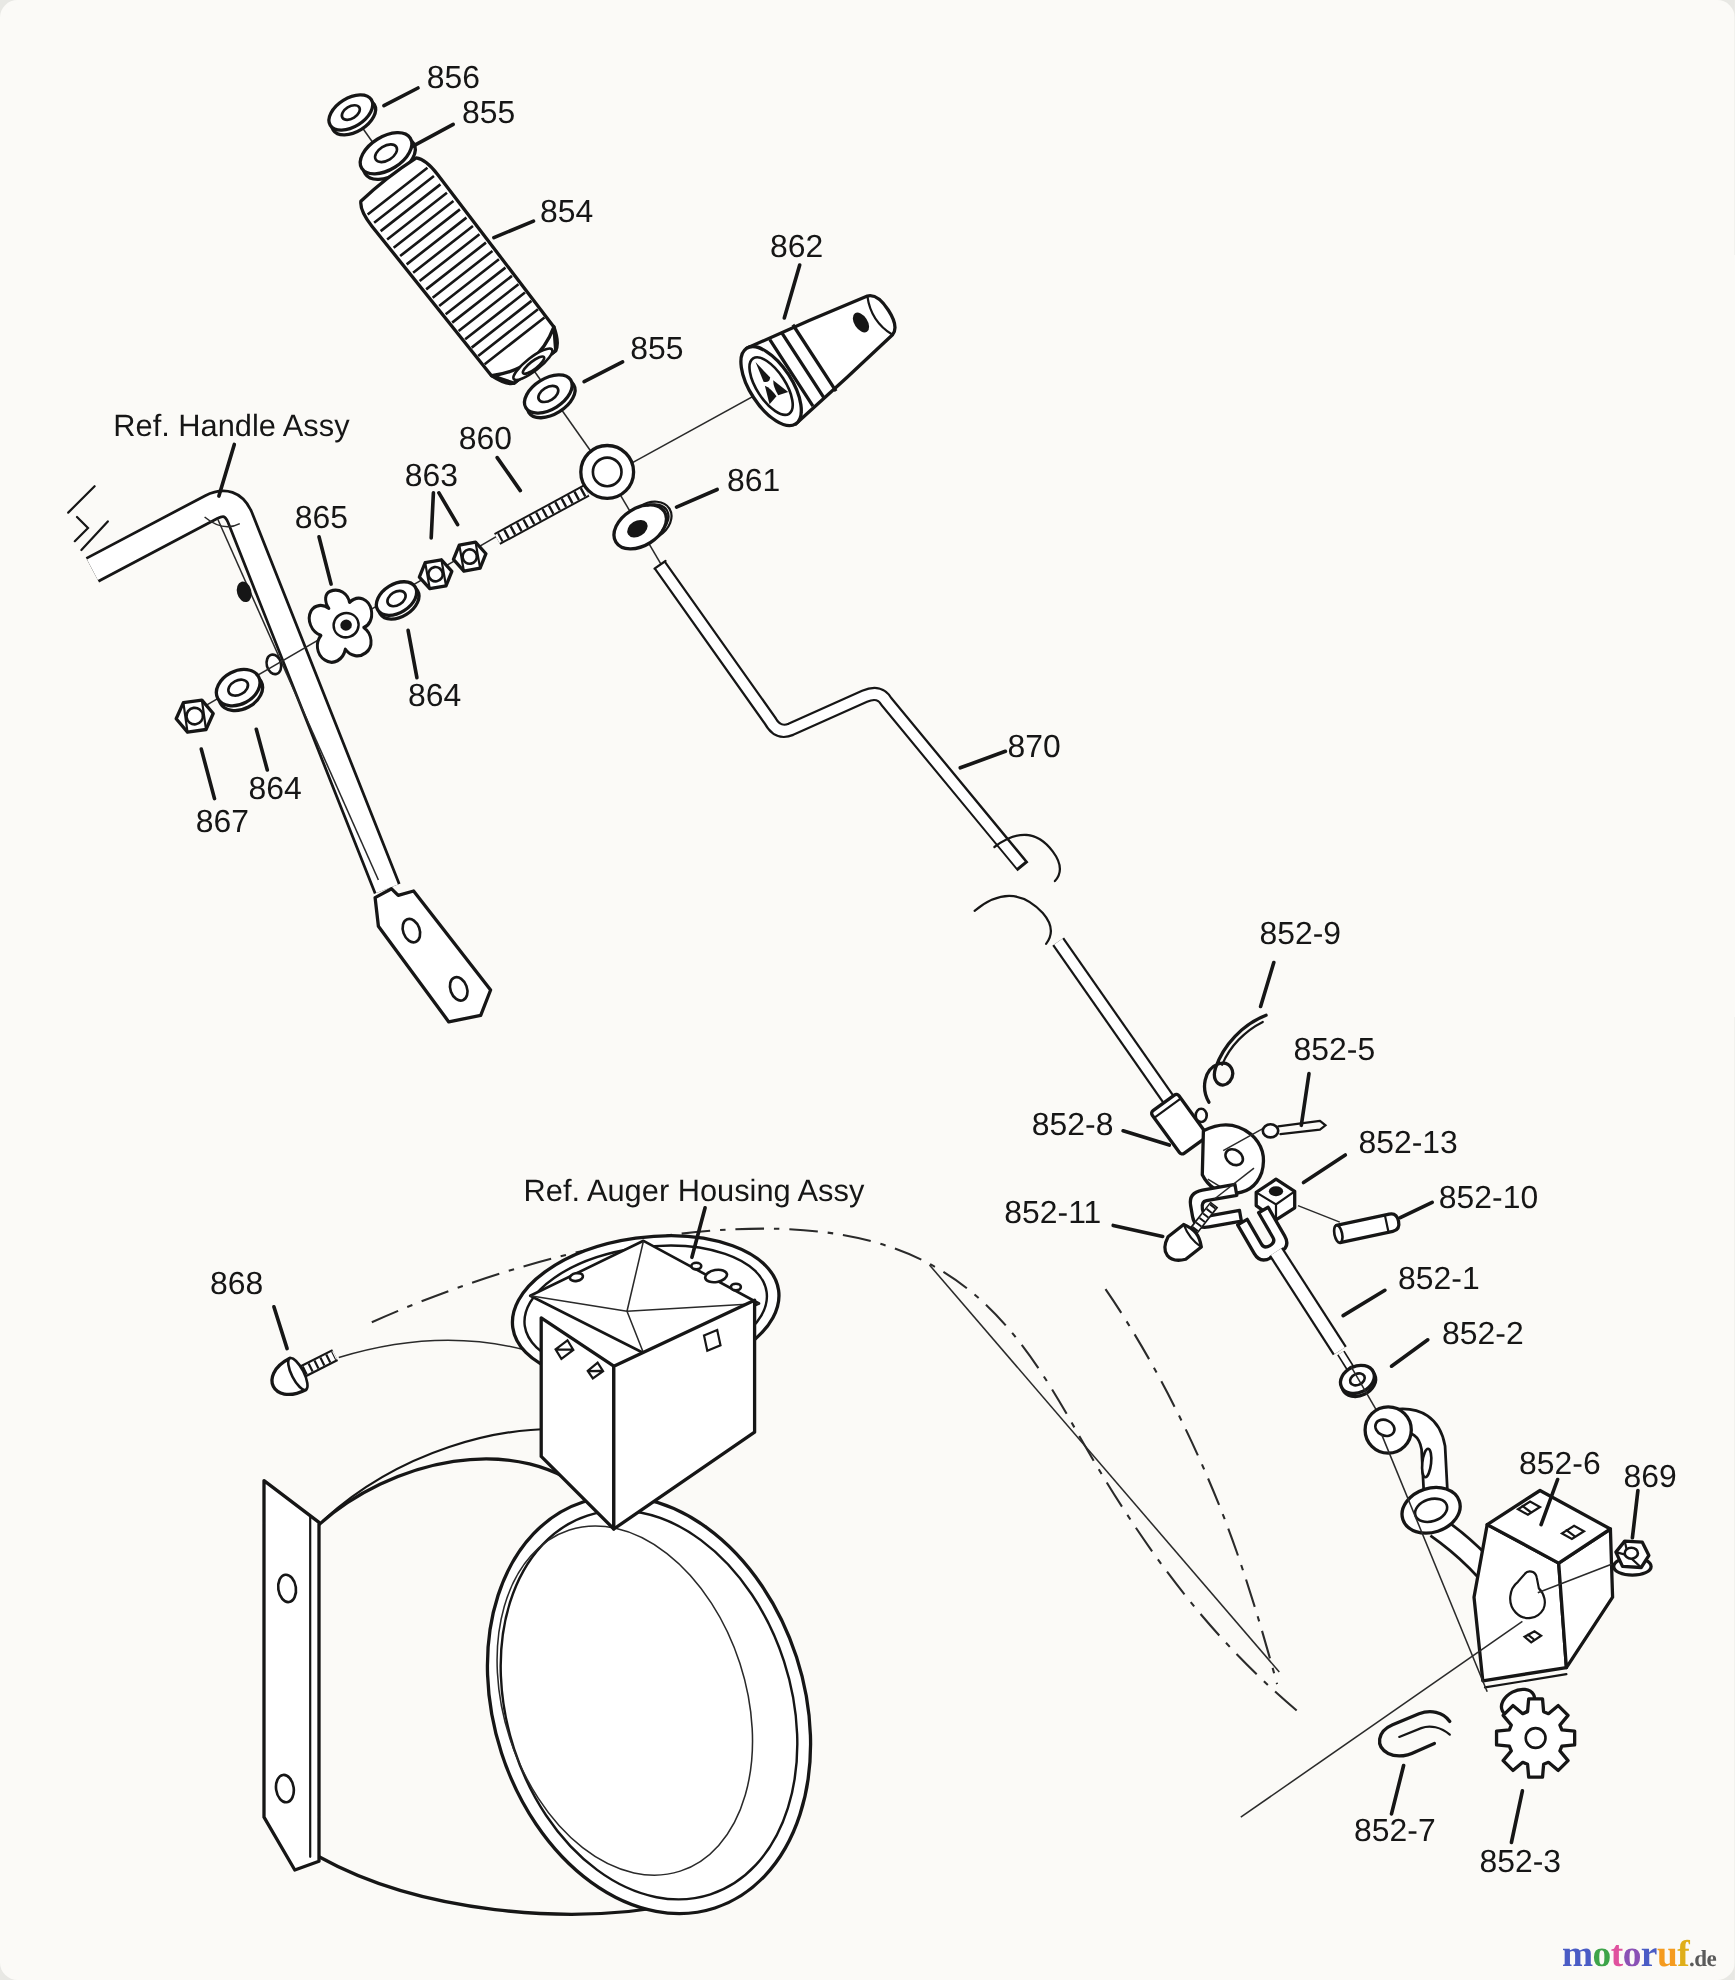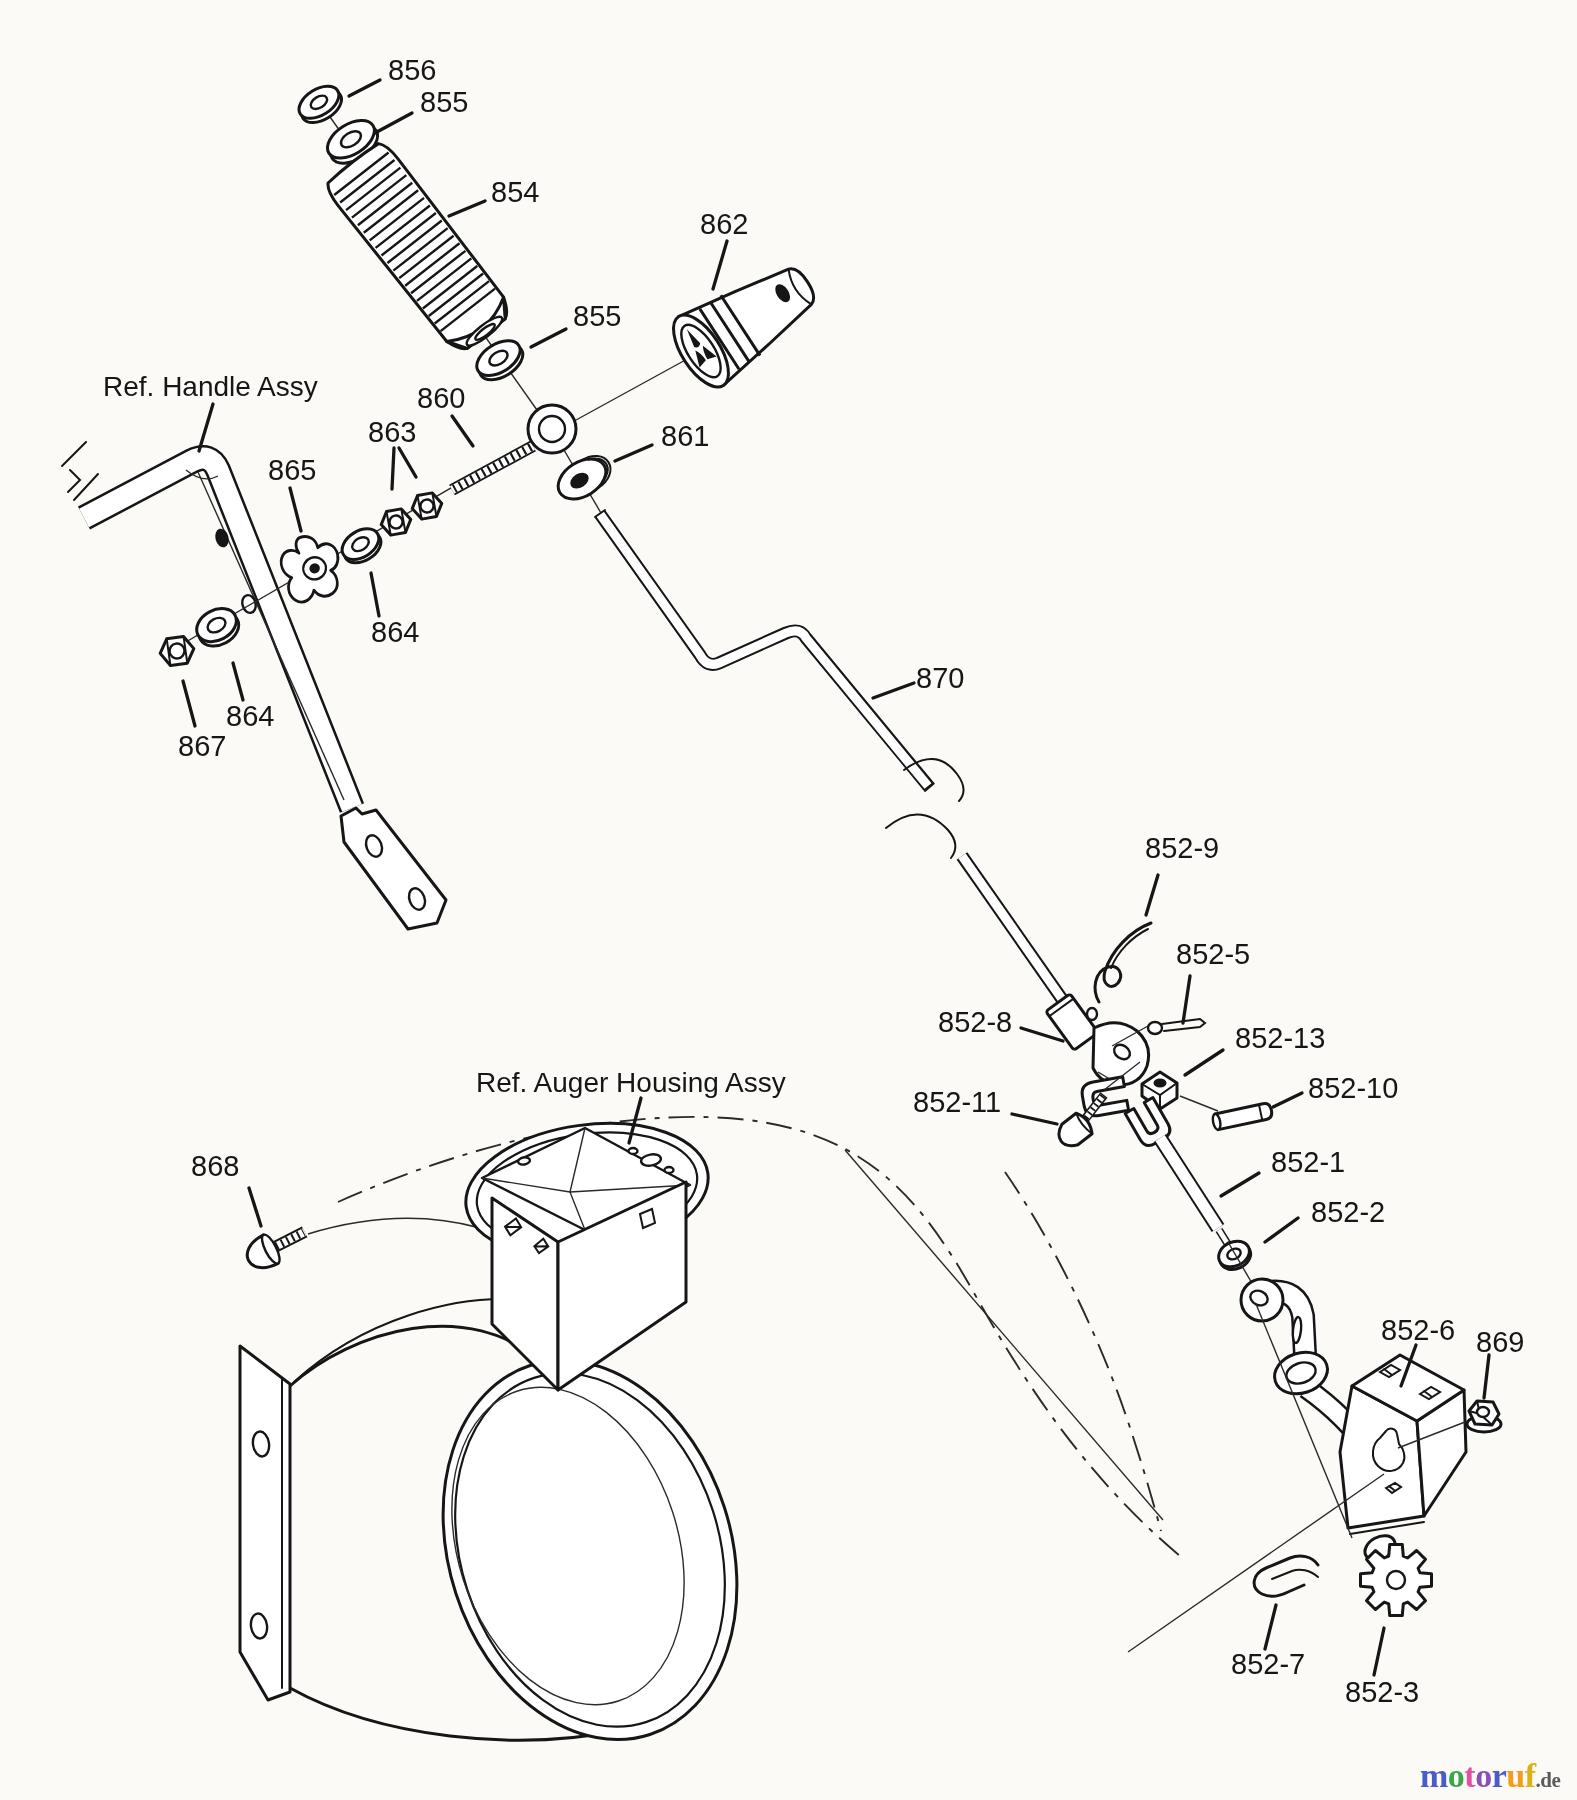--- a/index.html
+++ b/index.html
@@ -1,17 +1,17 @@
 <!DOCTYPE html>
 <html><head>
 <meta charset="utf-8">
 <style>
   html,body{margin:0;padding:0;background:#e8e8e4;}
   #stage{position:relative;width:1577px;height:1800px;background:#fbfaf7;overflow:hidden;
-         font-family:"Liberation Sans",sans-serif;}
+         font-family:"Liberation Sans",sans-serif;border-radius:16px;}
   svg{display:block}
   .lbl{font-family:"Liberation Sans",sans-serif;font-size:29px;fill:#161616;}
   .reflbl{font-family:"Liberation Sans",sans-serif;font-size:28px;fill:#161616;}
   .wm{font-family:"Liberation Serif",serif;font-weight:bold;font-size:34px;letter-spacing:-0.5px;}
   .wm-tld{font-size:21px;font-weight:bold;}
   .ol{fill:#ffffff;stroke:#161616;stroke-width:3;stroke-linejoin:round;}
   .ol2{fill:#ffffff;stroke:#161616;stroke-width:2.4;stroke-linejoin:round;}
   .ln{fill:none;stroke:#161616;stroke-width:3;stroke-linecap:round;stroke-linejoin:round;}
   .ln2{fill:none;stroke:#161616;stroke-width:2;stroke-linecap:round;}
   .thin{fill:none;stroke:#2a2a2a;stroke-width:1.4;}

